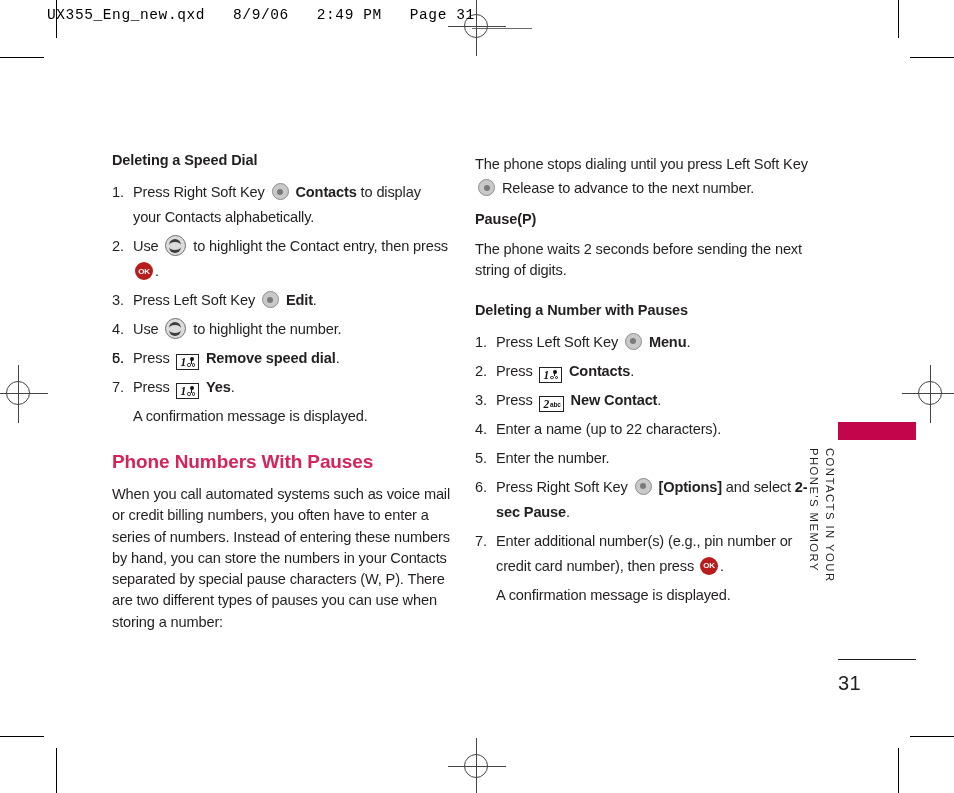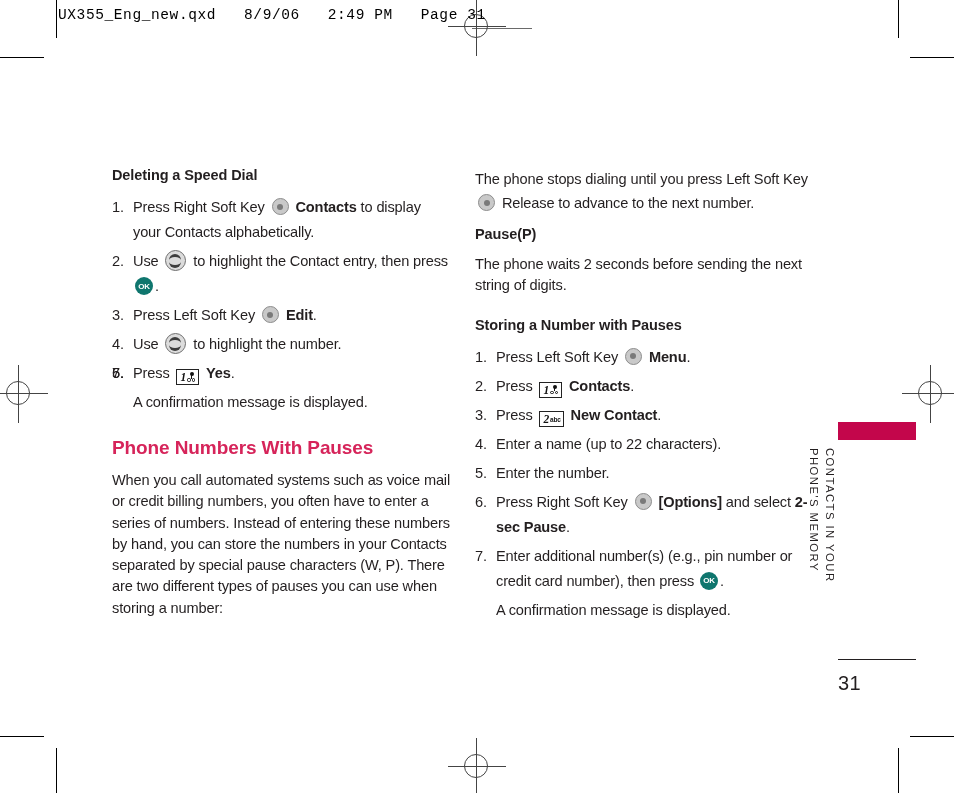--- a/index.html
+++ b/index.html
@@ -43,33 +43,33 @@
   .regmark .ch {
     position: absolute;
     left: 0; top: 28px;
     width: 58px; height: 1px;
     background: #444;
   }
 
   
   .slug {
     position: absolute;
-    left: 58px;
+    left: 47px;
     top: 7px;
     font-family: "Liberation Mono", monospace;
     font-size: 14.5px;
     letter-spacing: 0.6px;
     white-space: pre;
     color: #000;
   }
 
   
   .col {
     position: absolute;
-    top: 167px;
+    top: 152px;
     width: 340px;
   }
   .col-left  { left: 112px; }
   .col-right { left: 475px; }
 
   h3.sub {
     font-size: 14.5px;
     font-weight: bold;
     margin: 0 0 12px 0;
     color: #231f20;
@@ -165,21 +165,21 @@
     bottom: 2.5px;
     border-top: none; border-left: none; border-right: none;
     border-radius: 0 0 12px 12px;
     border-bottom-width: 3px;
   }
 
   .icon-ok {
     display: inline-block;
     width: 18px; height: 18px;
     border-radius: 50%;
-    background: #0f766e;
+    background: #b91c1c;
     position: relative;
     vertical-align: -4px;
     margin: 0 2px;
   }
   .icon-ok span {
     position: absolute;
     left: 0; right: 0; top: 0; bottom: 0;
     display: flex;
     align-items: center;
     justify-content: center;
@@ -338,39 +338,39 @@
     <li><span class="num">1.</span><span>Press Right Soft Key <span class="icon-soft"></span> <b class="b">Contacts</b> to display your Contacts alphabetically.</span></li>
 
     <li><span class="num">2.</span><span>Use <span class="icon-nav"><span class="arc-u"></span><span class="arc-d"></span></span> to highlight the Contact entry, then press <span class="icon-ok"><span>OK</span></span>.</span></li>
 
     <li><span class="num">3.</span><span>Press Left Soft Key <span class="icon-soft"></span> <b class="b">Edit</b>.</span></li>
 
     <li><span class="num">4.</span><span>Use <span class="icon-nav"><span class="arc-u"></span><span class="arc-d"></span></span> to highlight the number.</span></li>
 
     <li><span class="num">5.</span></li>
 
-    <li><span class="num">6.</span></li>
+    <li><span class="num">6.</span><span>Press <span class="icon-key"><span class="kd">1</span><span class="kvm"><span class="dot"></span><span class="bar"></span><span class="e1"></span><span class="e2"></span></span></span> <b class="b">Remove speed dial</b>.</span></li>
 
     <li><span class="num">7.</span><span>Press <span class="icon-key"><span class="kd">1</span><span class="kvm"><span class="dot"></span><span class="bar"></span><span class="e1"></span><span class="e2"></span></span></span> <b class="b">Yes</b>.</span></li>
 
     <li class="note">A confirmation message is displayed.</li>
   </ol>
 
   <h2 class="section" style="margin-top:22px;">Phone Numbers With Pauses</h2>
   <p class="body">When you call automated systems such as voice mail or credit billing numbers, you often have to enter a series of numbers. Instead of entering these numbers by hand, you can store the numbers in your Contacts separated by special pause characters (W, P). There are two different types of pauses you can use when storing a number:</p>
 </div>
 
 <div class="col col-right">
 
   <p class="body" style="line-height:24px;"><span>The phone stops dialing until you press Left Soft Key </span><span class="icon-soft"></span><span> Release to advance to the next number.</span></p>
 
   <h3 class="sub" style="margin-top:4px;">Pause(P)</h3>
   <p class="body">The phone waits 2 seconds before sending the next string of digits.</p>
 
-  <h3 class="sub" style="margin-top:20px;">Storing a Number with Pauses</h3>
+  <h3 class="sub" style="margin-top:20px;">Deleting a Number with Pauses</h3>
 
   <ol class="steps">
     <li><span class="num">1.</span><span>Press Left Soft Key <span class="icon-soft"></span> <b class="b">Menu</b>.</span></li>
 
     <li><span class="num">2.</span><span>Press <span class="icon-key"><span class="kd">1</span><span class="kvm"><span class="dot"></span><span class="bar"></span><span class="e1"></span><span class="e2"></span></span></span> <b class="b">Contacts</b>.</span></li>
 
     <li><span class="num">3.</span><span>Press <span class="icon-key"><span class="kd">2</span><span class="kl">abc</span></span> <b class="b">New Contact</b>.</span></li>
 
     <li><span class="num">4.</span><span>Enter a name (up to 22 characters).</span></li>
 

